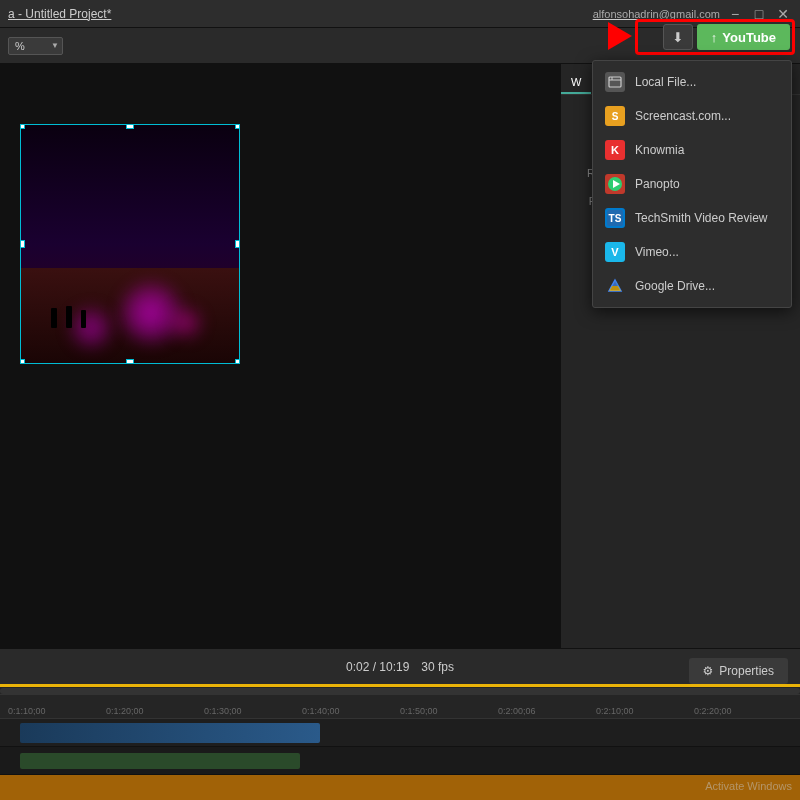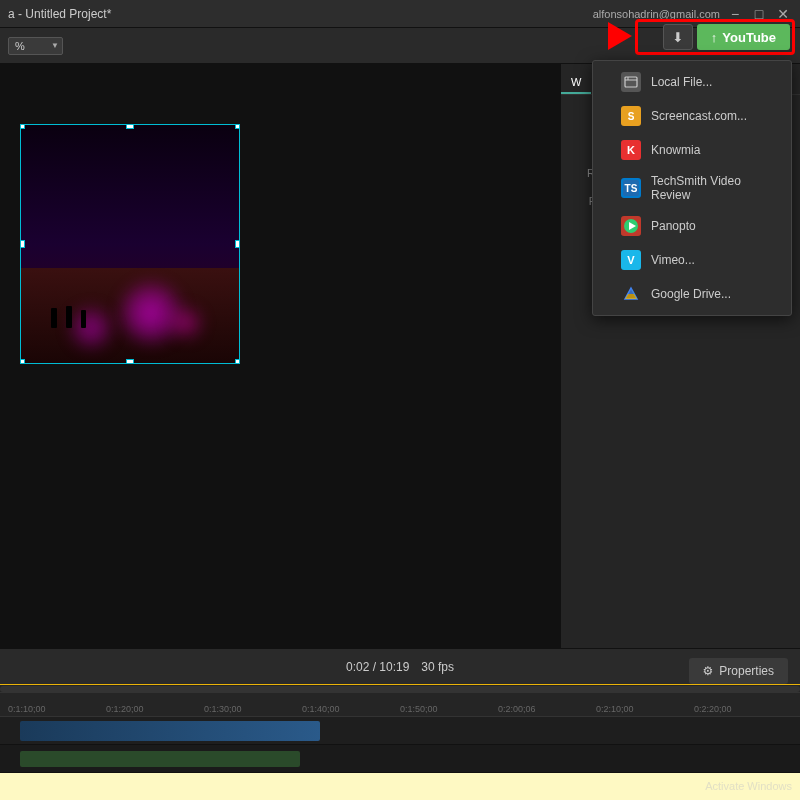--- a/index.html
+++ b/index.html
@@ -16,20 +16,21 @@
 
     
     .title-bar {
       height: 28px;
       background: #2d2d2d;
       display: flex;
       align-items: center;
       justify-content: space-between;
       padding: 0 8px;
       border-bottom: 1px solid #111;
+      text-decoration: underline;
     }
     .title-bar-left {
       font-size: 12px;
       color: #ccc;
     }
     .title-bar-right {
       display: flex;
       align-items: center;
       gap: 6px;
     }
@@ -264,21 +265,21 @@
     .dropdown-menu {
       position: absolute;
       top: 60px;
       right: 8px;
       width: 200px;
       background: #2d2d2d;
       border: 1px solid #444;
       border-radius: 3px;
       z-index: 500;
       box-shadow: 0 4px 16px rgba(0,0,0,0.6);
-      padding: 4px 16px;
+      padding: 4px 0;
     }
     .menu-item {
       display: flex;
       align-items: center;
       padding: 7px 12px;
       cursor: pointer;
       gap: 10px;
       font-size: 12px;
       color: #ccc;
     }
@@ -333,22 +334,22 @@
       font-size: 12px;
       cursor: pointer;
       display: flex;
       align-items: center;
       gap: 6px;
     }
 
     
     .timeline-area {
       height: 80px;
-      background: #fef9c3;
-      border-top: 1px solid #eab308;
+      background: #a16207;
+      border-top: 3px solid #eab308;
       position: relative;
     }
     .timeline-ruler {
       height: 24px;
       background: #252525;
       border-bottom: 1px solid #333;
       display: flex;
       align-items: flex-end;
       padding: 0 8px 2px;
       gap: 0;
@@ -579,36 +580,36 @@
   <div class="menu-item">
     <div class="menu-icon icon-knowmia">
       <svg width="16" height="16" viewBox="0 0 16 16">
           <rect width="16" height="16" rx="2" fill="#e83030"></rect>
           <text x="8" y="12" text-anchor="middle" font-size="11" fill="white" font-weight="bold">K</text>
         </svg>
     </div>
     <span class="menu-item-label">Knowmia</span>
   </div>
   <div class="menu-item">
+    <div class="menu-icon icon-panopto">
+      <svg width="16" height="16" viewBox="0 0 16 16">
+          <circle cx="8" cy="8" r="7" fill="#2ecc71"></circle>
+          <polygon points="6,4 6,12 13,8" fill="white"></polygon>
+        </svg>
+    </div>
+    <span class="menu-item-label">Panopto</span>
+  </div>
+  <div class="menu-item">
     <div class="menu-icon icon-techsmith">
       <svg width="16" height="16" viewBox="0 0 16 16">
           <rect width="16" height="16" rx="2" fill="#1e6ab0"></rect>
           <text x="8" y="12" text-anchor="middle" font-size="10" fill="white" font-weight="bold">TS</text>
         </svg>
     </div>
     <span class="menu-item-label">TechSmith Video Review</span>
-  </div>
-  <div class="menu-item">
-    <div class="menu-icon icon-panopto">
-      <svg width="16" height="16" viewBox="0 0 16 16">
-          <circle cx="8" cy="8" r="7" fill="#2ecc71"></circle>
-          <polygon points="6,4 6,12 13,8" fill="white"></polygon>
-        </svg>
-    </div>
-    <span class="menu-item-label">Panopto</span>
   </div>
   <div class="menu-item">
     <div class="menu-icon icon-vimeo">
       <svg width="16" height="16" viewBox="0 0 16 16">
           <rect width="16" height="16" rx="2" fill="#1ab7ea"></rect>
           <text x="8" y="12" text-anchor="middle" font-size="11" fill="white" font-weight="bold">V</text>
         </svg>
     </div>
     <span class="menu-item-label">Vimeo...</span>
   </div>

